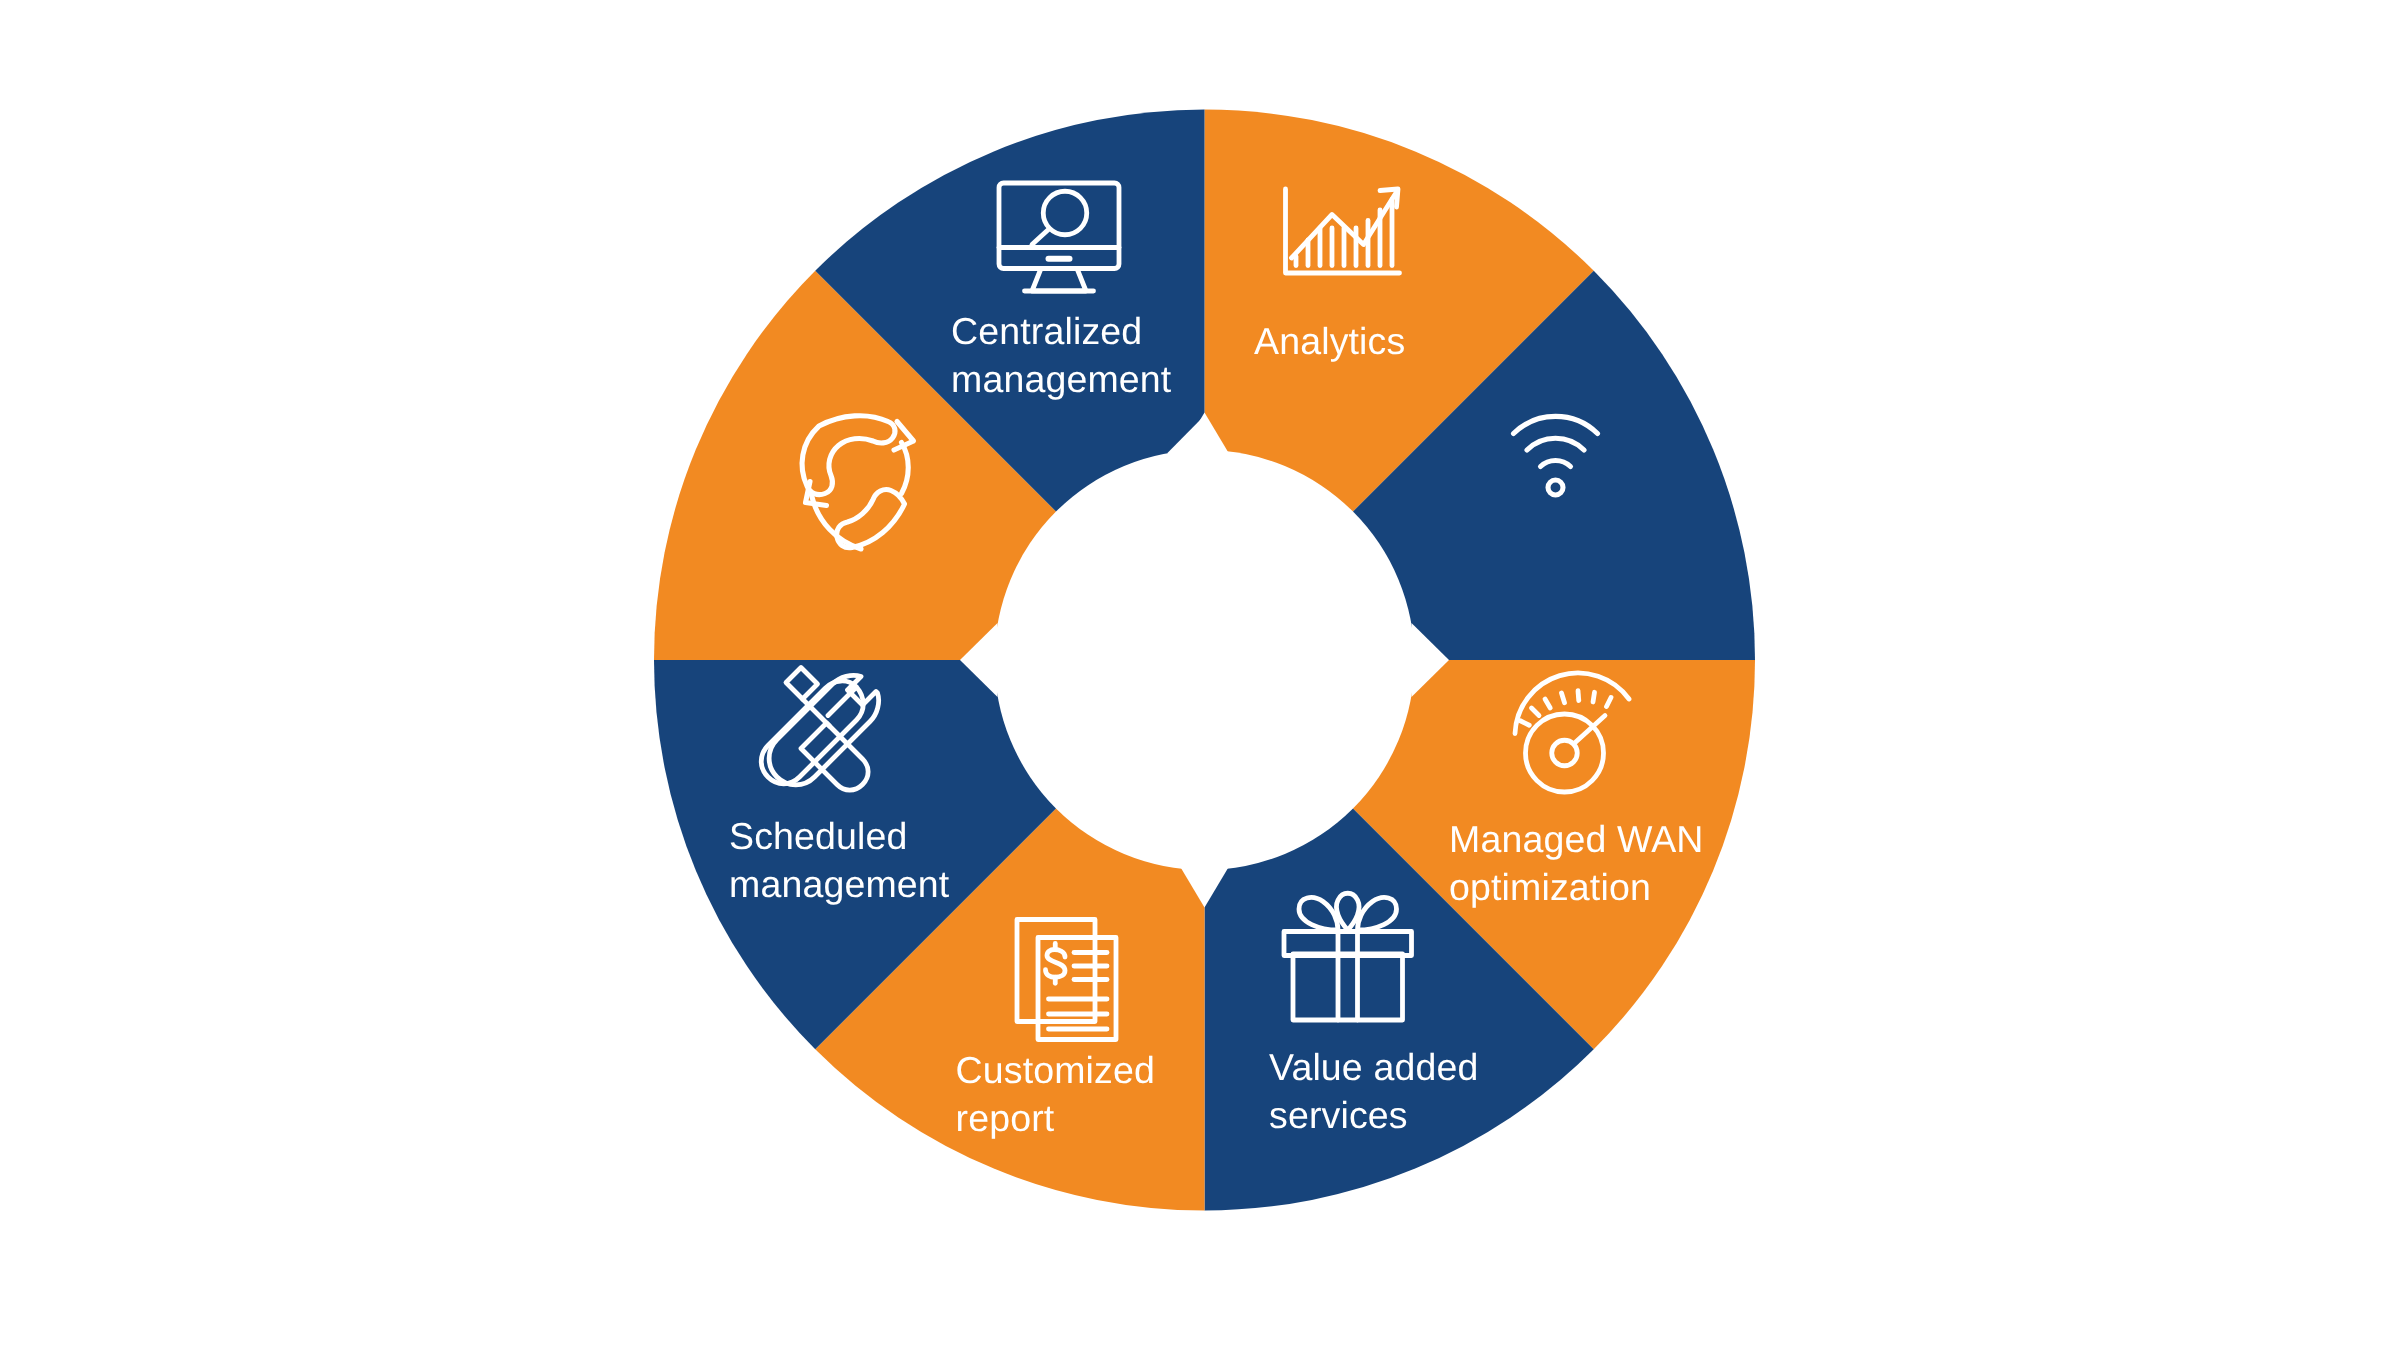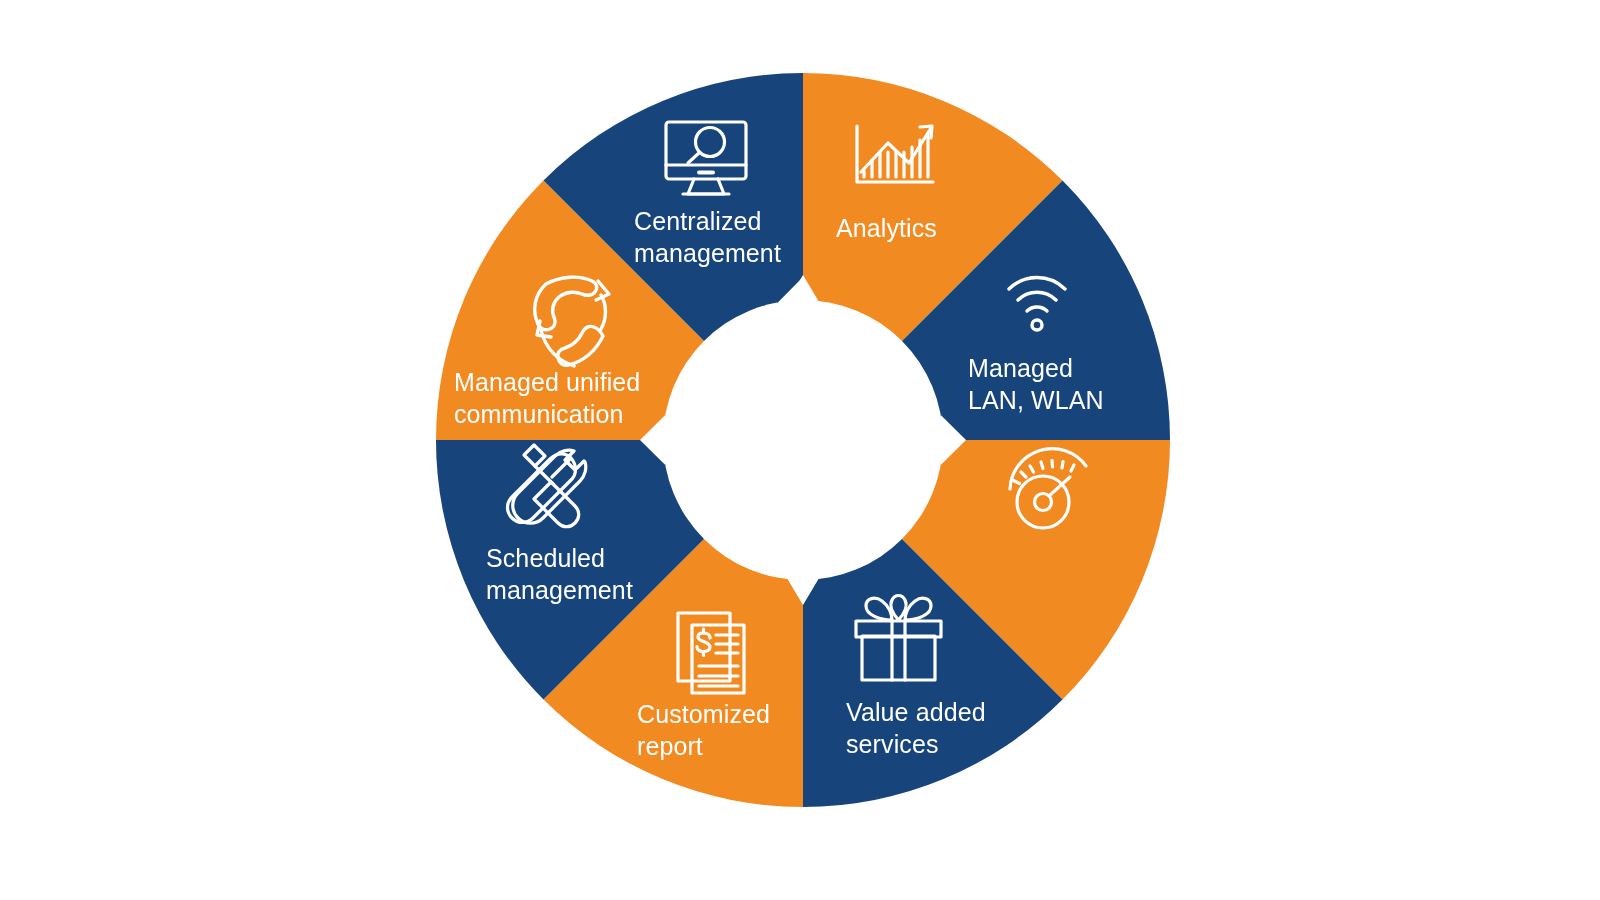--- a/index.html
+++ b/index.html
@@ -168,24 +168,22 @@
       <polyline points="598,281 609,294 596,300"></polyline>
       <polyline points="551,337 537,335 540,321"></polyline>
       <path d="M 541 330 C 545 348 558 361 574 366"></path>
     </g>
 
   </svg>
 
   <div class="seg-label lbl-centralized">Centralized
 management</div>
   <div class="seg-label lbl-analytics">Analytics</div>
-  <div class="seg-label lbl-lan">Managed
-LAN, WLAN</div>
+  <div class="seg-label lbl-wan">Managed WAN
+optimization</div>
   <div class="seg-label lbl-value">Value added
 services</div>
   <div class="seg-label lbl-report">Customized
 report</div>
   <div class="seg-label lbl-maint">Scheduled
 management</div>
-  <div class="seg-label lbl-ucomm">Managed unified
-communication</div>
 
 </div>
 
 </body></html>

